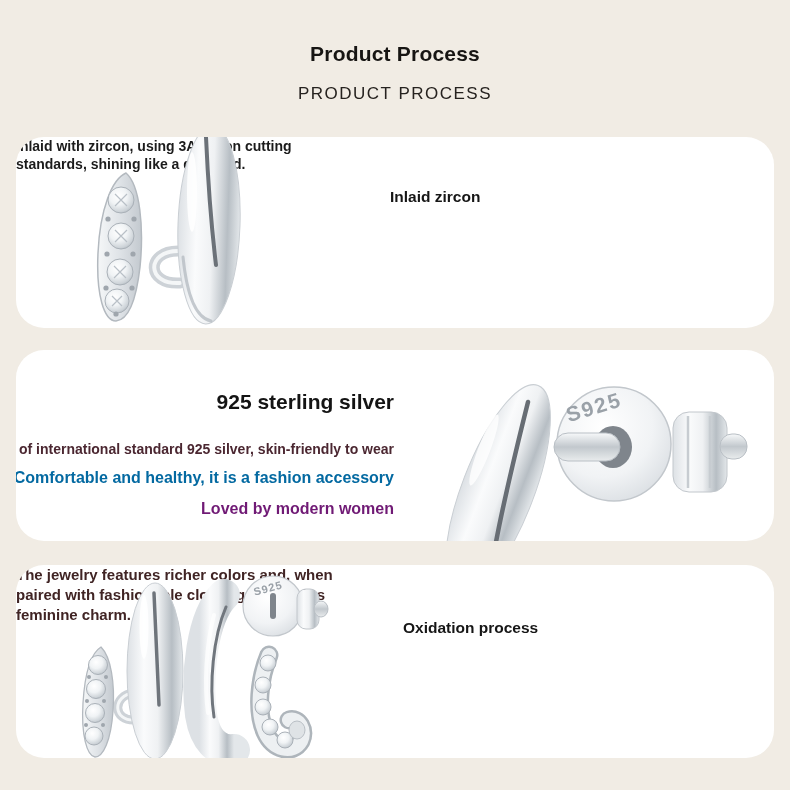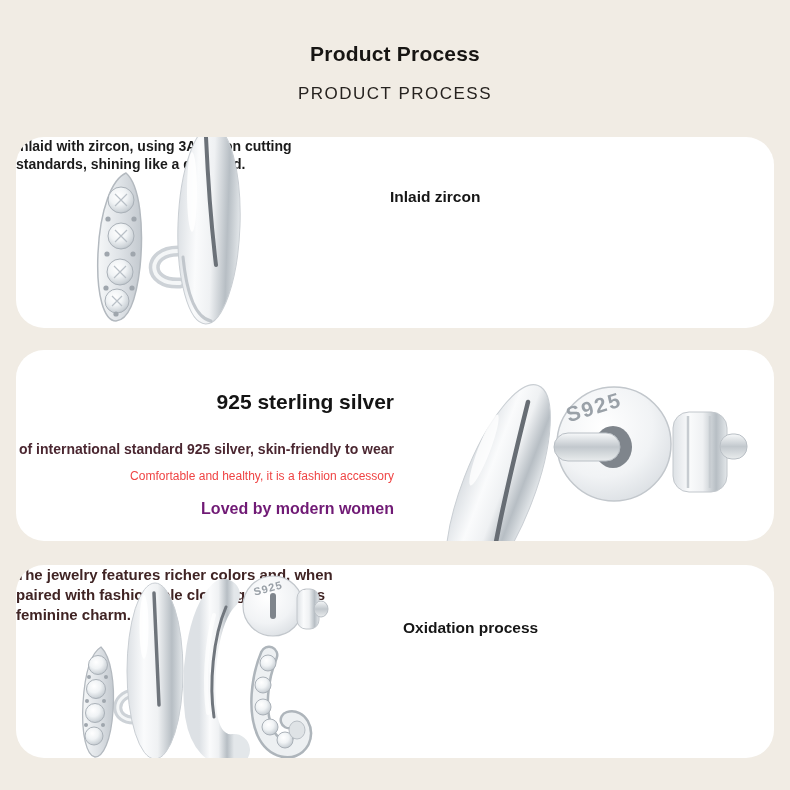--- a/index.html
+++ b/index.html
@@ -40,21 +40,21 @@
     white-space:nowrap;
   }
   
   #c1-heading{left:374px;top:51px;text-align:right;}
   #c1-body{left:374px;top:104px;line-height:18px;}
   #c1-body .body-line{position:static;display:block;}
   
   .c2-line{position:absolute;right:380px;white-space:nowrap;text-align:right;}
   #c2-heading{top:40px;font-size:21px;font-weight:bold;color:#141414;}
   #c2-line1{top:91px;font-size:14px;font-weight:bold;color:#4b2731;}
-  #c2-line2{top:119px;font-size:12px;font-weight:normal;color:#ef4444;}
+  #c2-line2{top:119px;font-size:16px;font-weight:bold;color:#0369a1;}
   #c2-line3{top:150px;font-size:16px;font-weight:bold;color:#701a75;}
   
   #c3-heading{left:387px;top:54px;}
   #c3-body{left:371px;top:92px;line-height:20px;}
   #c3-body .body-line{position:static;display:block;font-size:15px;color:#402424;}
 </style>
 </head>
 <body>
 
 <svg width="0" height="0" style="position:absolute" aria-hidden="true">

